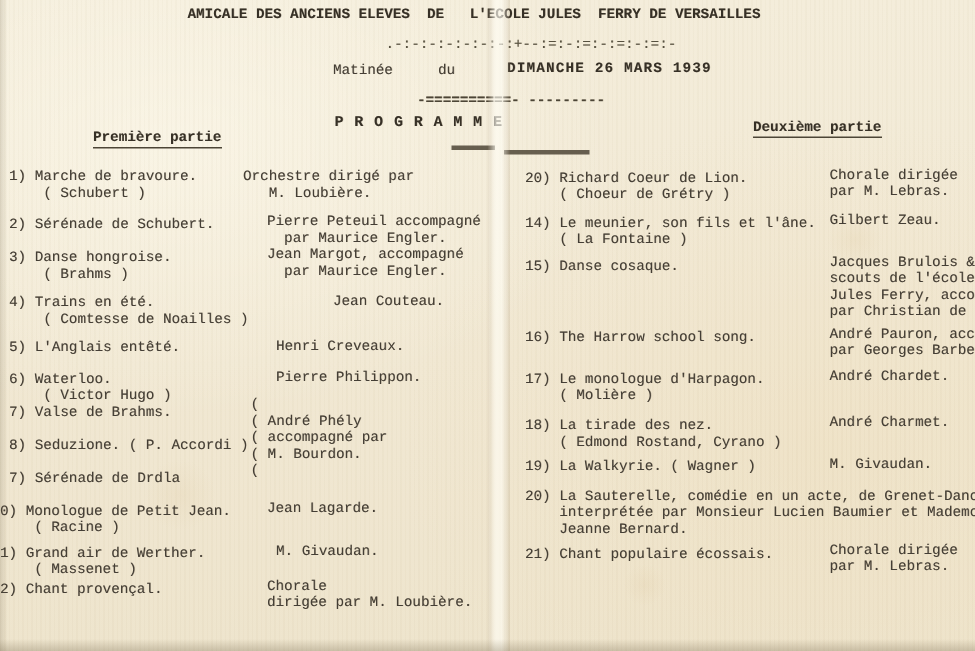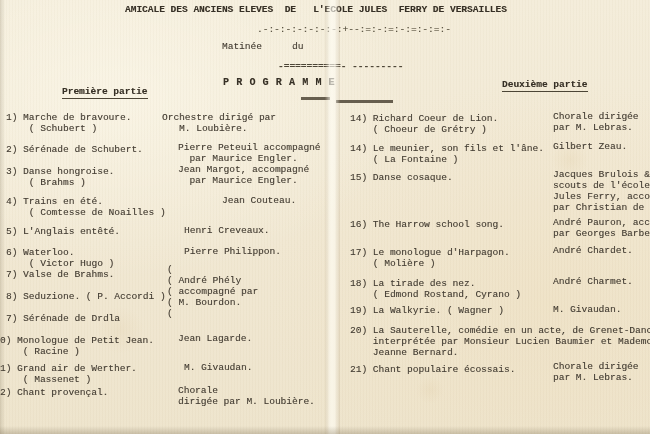--- a/index.html
+++ b/index.html
@@ -45,20 +45,21 @@
 <body>
 
 <div class="page">
   <div class="texture"></div>
   <div class="stains"></div>
 
   <div class="tw bold" style="left:125px;top:4px;">AMICALE DES ANCIENS ELEVES  DE   L'ECOLE JULES  FERRY DE VERSAILLES</div>
   <div class="tw" style="left:257px;top:24px;color:#56503f;">.-:-:-:-:-:-:-:+--:=:-:=:-:=:-:=:-</div>
   <div class="tw" style="left:222px;top:41px;">Matinée</div>
   <div class="tw" style="left:292px;top:41px;">du</div>
+  <div class="tw bold" style="left:338px;top:40px;letter-spacing:0.8px;">DIMANCHE 26 MARS 1939</div>
   <div class="tw bold" style="left:278px;top:61px;color:#4c4536;">-==========- ---------</div>
   <div class="tw bold" style="left:223px;top:77px;font-size:10px;letter-spacing:0.6px;">P R O G R A M M E</div>
 
   <div class="mark" style="left:301px;top:97px;width:29px;"></div>
   <div class="mark" style="left:336px;top:100px;width:57px;"></div>
 
   <div class="tw heading" style="left:62px;top:86px;">Première partie</div>
   <div class="tw heading" style="left:502px;top:79px;">Deuxième partie</div>
 
   <div id="items-root">
@@ -86,21 +87,21 @@
       <div class="tw" style="left: 6px; top: 313px;">7) Sérénade de Drdla</div>
       <div class="tw" style="left: 0px; top: 335px;">0) Monologue de Petit Jean.
     ( Racine )</div>
       <div class="tw" style="left: 178px; top: 333px;">Jean Lagarde.</div>
       <div class="tw" style="left: 0px; top: 363px;">1) Grand air de Werther.
     ( Massenet )</div>
       <div class="tw" style="left: 184px; top: 362px;">M. Givaudan.</div>
       <div class="tw" style="left: 0px; top: 387px;">2) Chant provençal.</div>
       <div class="tw" style="left: 178px; top: 385px;">Chorale
 dirigée par M. Loubière.</div>
-      <div class="tw" style="left: 350px; top: 113px;">14) Richard Coeur de Lion.
+      <div class="tw" style="left: 350px; top: 113px;">20) Richard Coeur de Lion.
     ( Choeur de Grétry )</div>
       <div class="tw" style="left: 553px; top: 111px;">Chorale dirigée
 par M. Lebras.</div>
       <div class="tw" style="left: 350px; top: 143px;">14) Le meunier, son fils et l'âne.
     ( La Fontaine )</div>
       <div class="tw" style="left: 553px; top: 141px;">Gilbert Zeau.</div>
       <div class="tw" style="left: 350px; top: 172px;">15) Danse cosaque.</div>
       <div class="tw" style="left: 553px; top: 169px;">Jacques Brulois &amp; le
 scouts de l'école
 Jules Ferry, accomp

